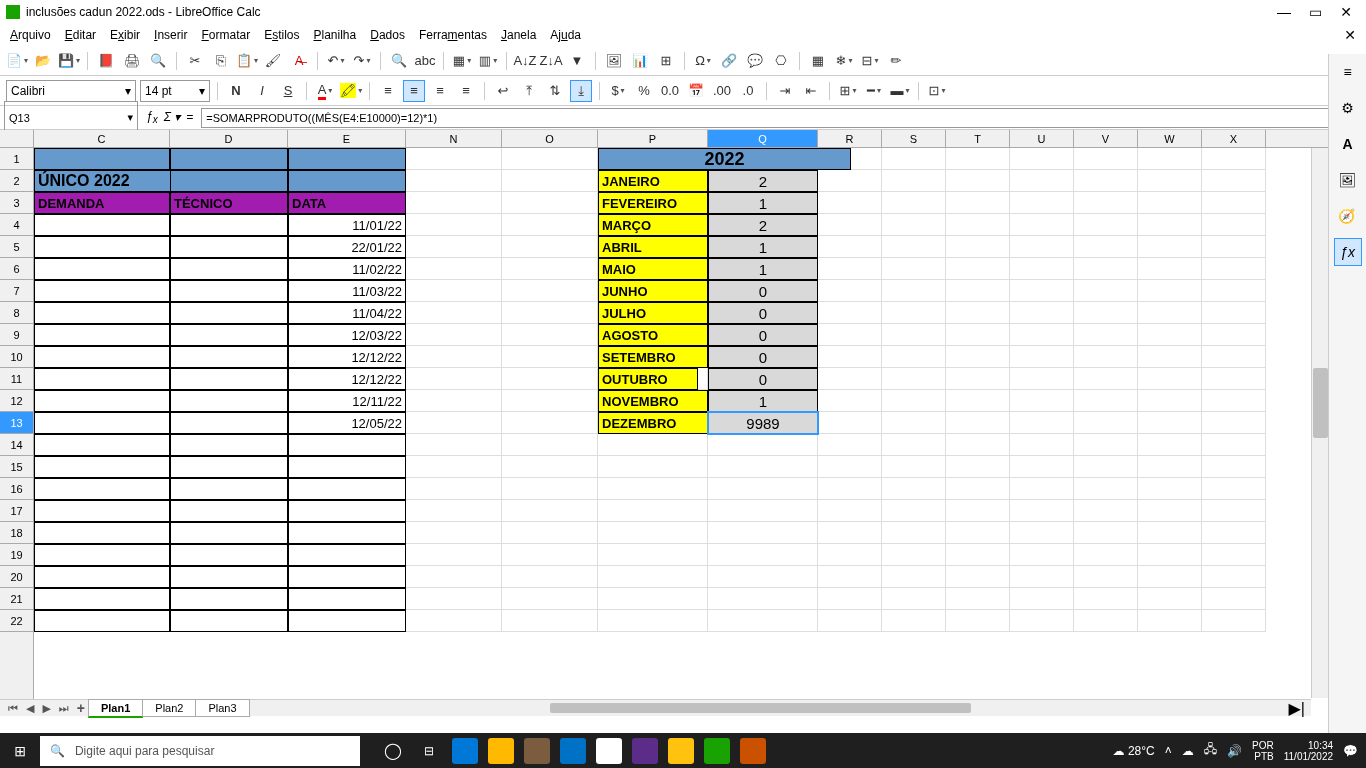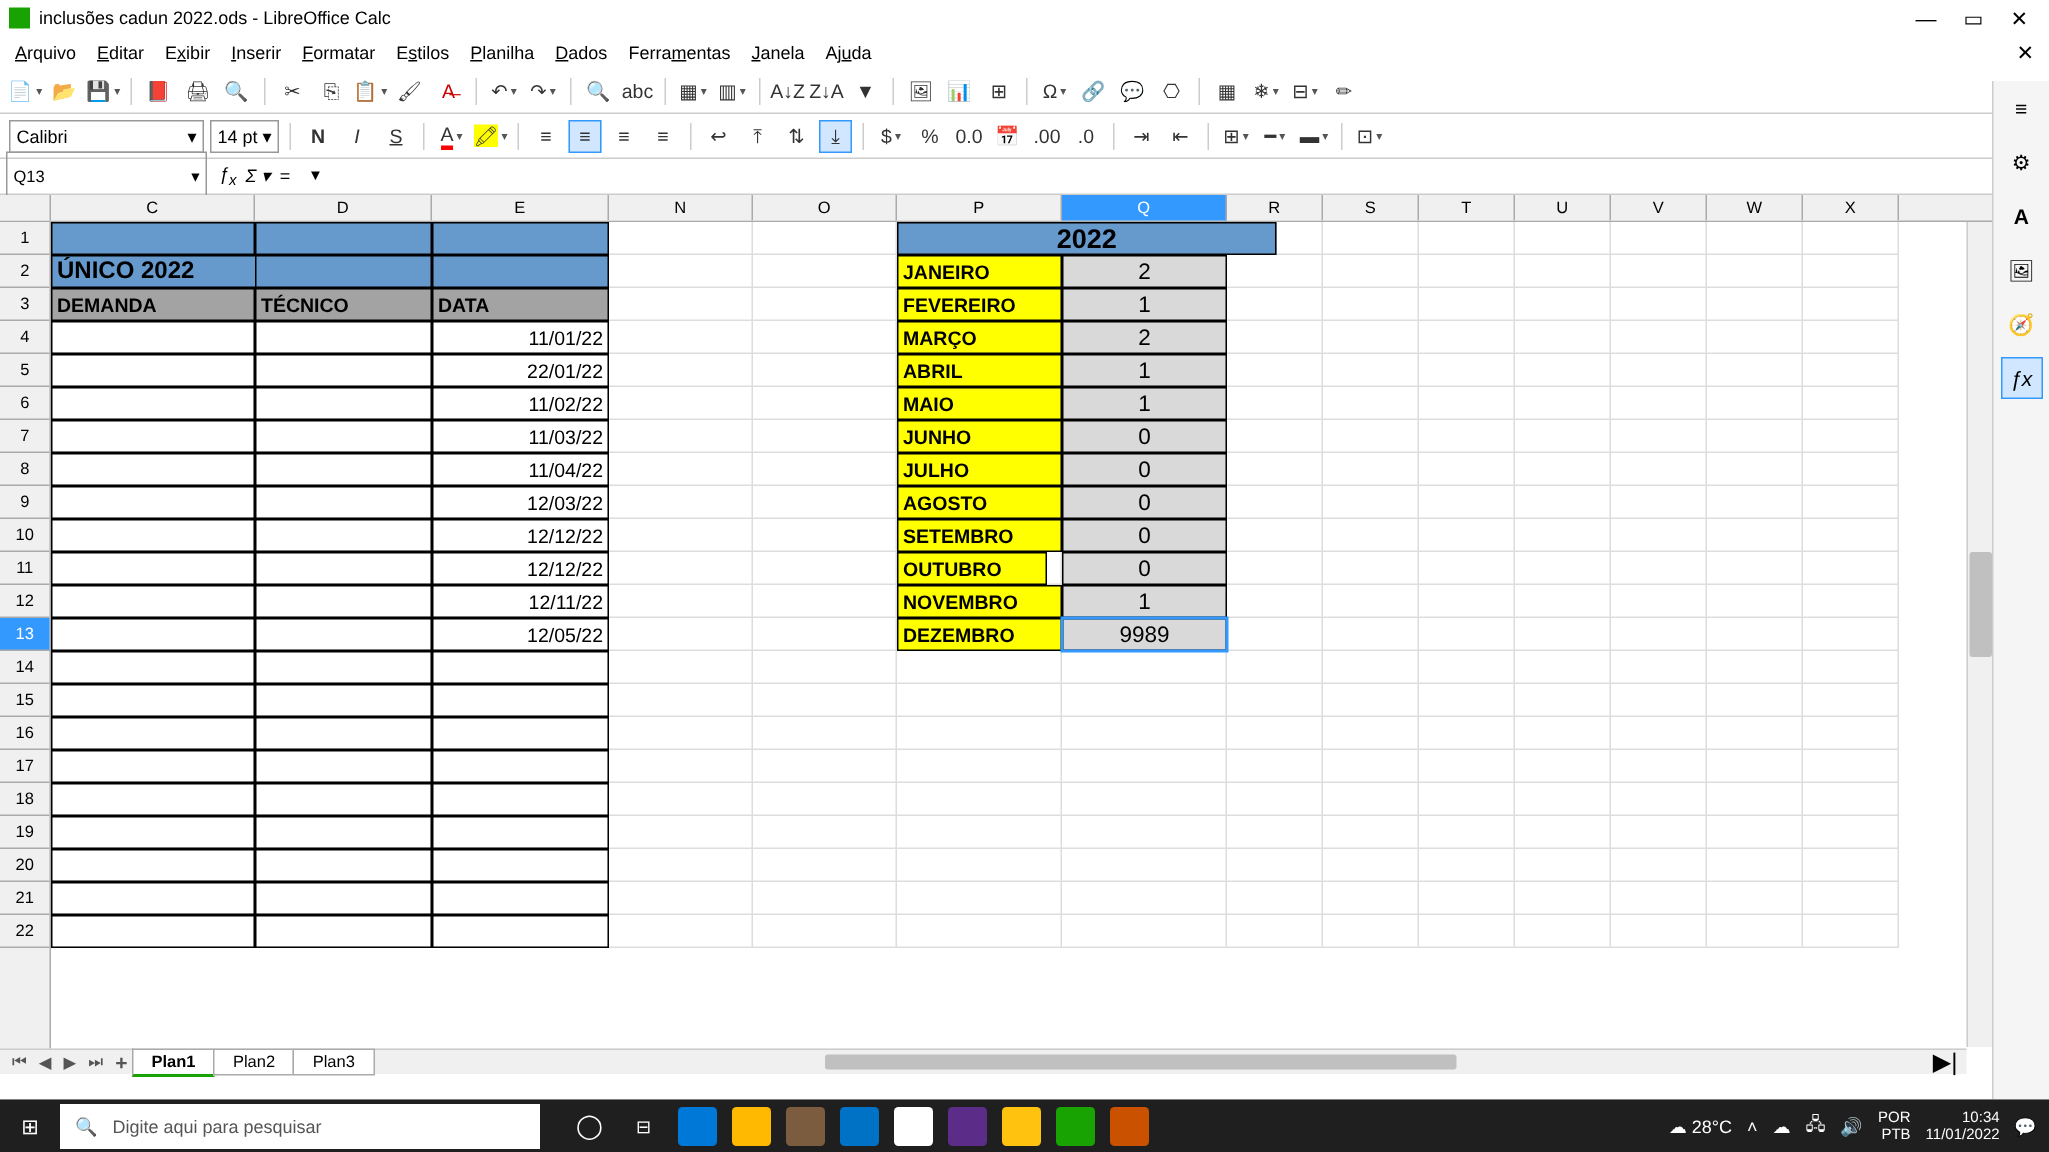--- a/index.html
+++ b/index.html
@@ -18,21 +18,21 @@
 .menuclose { position: absolute; right: 10px; font-size: 14px; }
 
 
 .toolbar { height: 30px; border-bottom: 1px solid #ccc; display: flex; align-items: center; padding: 0 6px; gap: 4px; background: #fff; }
 .toolbar.tb2 { height: 30px; }
 .tbtn { width: 22px; height: 22px; display: flex; align-items: center; justify-content: center; font-size: 13px; color: #333; }
 .tsep { width: 1px; height: 18px; background: #ccc; margin: 0 3px; }
 .dropdown-arr::after { content: "▾"; font-size: 8px; margin-left: 2px; color: #555; }
 
 .fontname { border: 1px solid #999; height: 22px; width: 130px; font-size: 12px; padding: 0 4px; display: flex; align-items: center; justify-content: space-between; }
-.fontsize { border: 1px solid #999; height: 22px; width: 46px; font-size: 12px; padding: 0 4px; display: flex; align-items: center; justify-content: space-between; }
+.fontsize { border: 1px solid #999; height: 22px; width: 70px; font-size: 12px; padding: 0 4px; display: flex; align-items: center; justify-content: space-between; }
 
 
 .formulabar { height: 24px; border-bottom: 1px solid #ccc; display: flex; align-items: center; }
 .namebox { border: 1px solid #999; height: 20px; width: 134px; font-size: 11px; padding: 16px 4px; display: flex; align-items: center; justify-content: space-between; margin-left: 4px; }
 .fbtns { display: flex; align-items: center; gap: 6px; padding: 0 8px; font-size: 12px; font-style: italic; }
 .formula-input { flex: 1; border: 1px solid #999; height: 20px; font-size: 11px; padding: 0 4px; display: flex; align-items: center; margin-right: 4px; }
 .fexpand { width: 18px; text-align: center; font-size: 10px; }
 
 
 .gridwrap { position: absolute; top: 130px; left: 0; right: 38px; bottom: 52px; display: flex; flex-direction: column; }
@@ -45,21 +45,21 @@
 .rh { height: 22px; border-bottom: 1px solid #aaa; font-size: 11px; text-align: center; line-height: 22px; }
 .rh.sel { background: #3399ff; color: #fff; }
 .cells { position: relative; flex: 1; }
 .cell { position: absolute; border-right: 1px solid #ddd; border-bottom: 1px solid #ddd; font-size: 13px; padding: 0 3px; display: flex; align-items: center; height: 22px; overflow: hidden; white-space: nowrap; }
 .cell.hdr { font-weight: bold; }
 .cell.right { justify-content: flex-end; }
 .cell.center { justify-content: center; }
 
 
 .bg-blue1 { background: #6699cc; border: 1px solid #000; }
-.bg-blue2 { background: #a3a3a3; border: 1px solid #000; }
+.bg-blue2 { background: #a21caf; border: 1px solid #000; }
 .bg-yellow { background: #ffff00; border: 1px solid #000; font-weight: bold; }
 .bg-grey { background: #d9d9d9; border: 1px solid #000; }
 .bordered { border: 1px solid #000; }
 .selcell { outline: 2px solid #3399ff; outline-offset: -1px; }
 
 
 .vscroll { position: absolute; right: 38px; top: 148px; bottom: 70px; width: 17px; background: #f0f0f0; border-left: 1px solid #ccc; }
 .vscroll .thumb { position: absolute; top: 220px; width: 15px; left:1px; height: 70px; background: #c0c0c0; border-radius: 2px; }
 .hscroll { position: absolute; left: 0; right: 55px; bottom: 52px; height: 17px; background: #f0f0f0; border-top: 1px solid #ccc; display: flex; align-items: center; }
 .hscroll .track { flex: 1; height: 15px; position: relative; margin: 0 30px 0 300px; }
@@ -221,20 +221,23 @@
 <div class="formulabar">
   <div class="namebox">
       <span>Q13</span>
       <span>▾</span>
     </div>
   <div class="fbtns">
     <span>ƒ<sub>x</sub></span>
     <span>Σ ▾</span>
     <span>=</span>
   </div>
+  <div class="formula-input">
+      <span>=SOMARPRODUTO((MÊS(E4:E10000)=12)*1)</span>
+    </div>
   <div class="fexpand">▼</div>
 </div>
 
 <div class="gridwrap">
   <div class="colheaders" id="colheaders">
     <div class="corner"></div>
   <div class="ch" style="width: 136px;">C</div>
       <div class="ch" style="width: 118px;">D</div>
       <div class="ch" style="width: 118px;">E</div>
       <div class="ch" style="width: 96px;">N</div>

